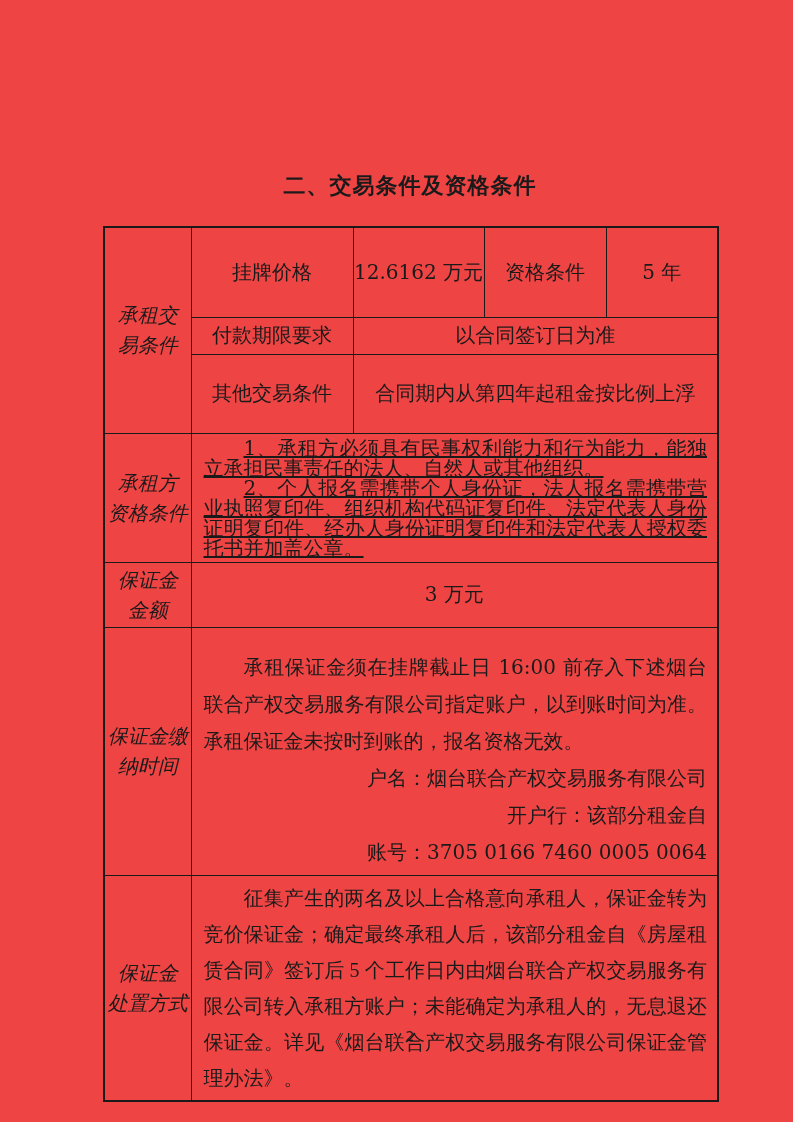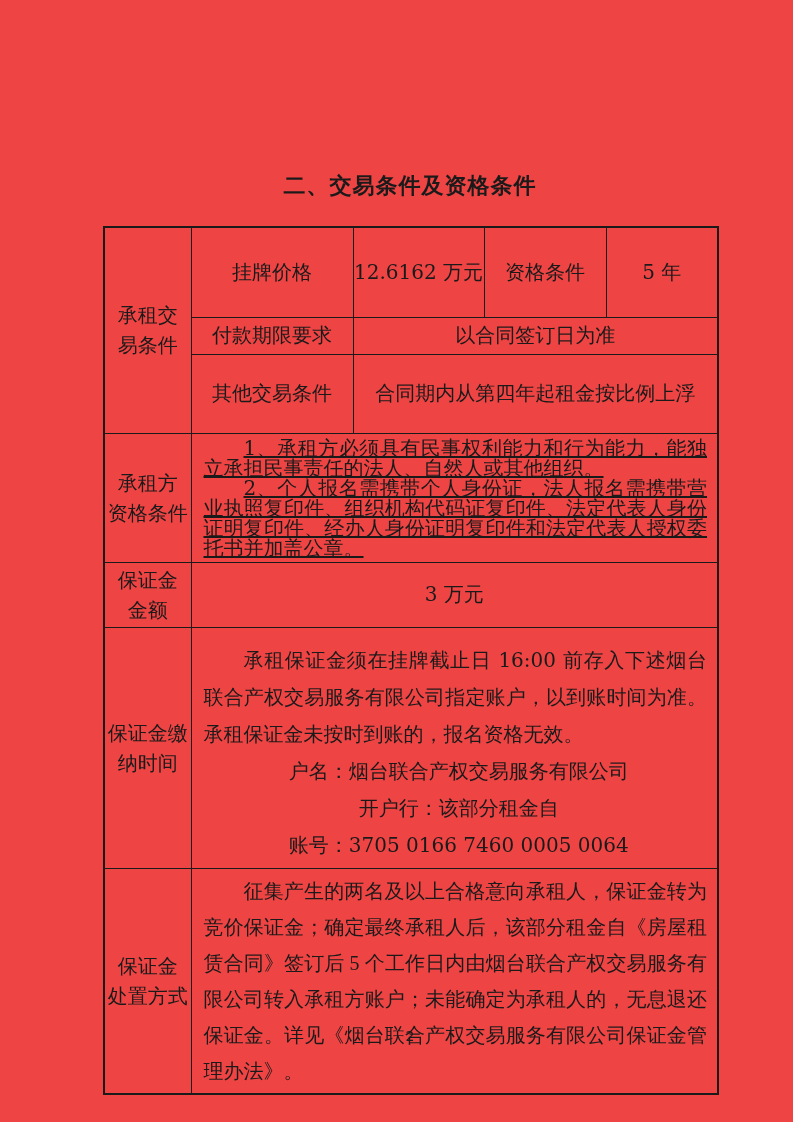--- a/index.html
+++ b/index.html
@@ -44,20 +44,21 @@
     vertical-align: middle;
   }
   .cell-center {
     text-align: center;
   }
   .label-cell {
     text-align: center;
     white-space: pre-line;
     line-height: 1.5;
     font-size: 16px;
+    font-style: italic;
   }
   .row-listing    { height: 90px; }
   .row-payment    { height: 37px; }
   .row-other      { height: 79px; }
   .row-qual       { height: 113px; }
   .row-amount     { height: 65px; }
   .row-dep-time   { height: 227px; }
   .row-disposal   { height: 181px; }
   .para-cell {
     padding: 4px 10px 4px 12px;
@@ -68,25 +69,25 @@
     text-align: justify;
     line-height: 20px;
     text-decoration: underline;
   }
   .para-wide {
     text-indent: 2em;
     text-align: justify;
     line-height: 37px;
   }
   .row-disposal .para-wide { line-height: 36px; font-family: Liberation Serif, serif; }
-  .dep-time-cell { vertical-align: top; padding-top: 14px; margin-top: 26px; }
+  .dep-time-cell { vertical-align: top; padding-top: 21px; margin-top: 26px; }
   .bank-line {
     line-height: 37px;
     padding-left: 7px;
-    text-align: center;
+    text-align: right;
   }
   .page-number {
     position: absolute;
     top: 1028px; left: 0;
     width: 100%;
     text-align: center;
     font-size: 14px;
     font-family: "DejaVu Sans", "Liberation Sans", sans-serif;
   }
 </style>

